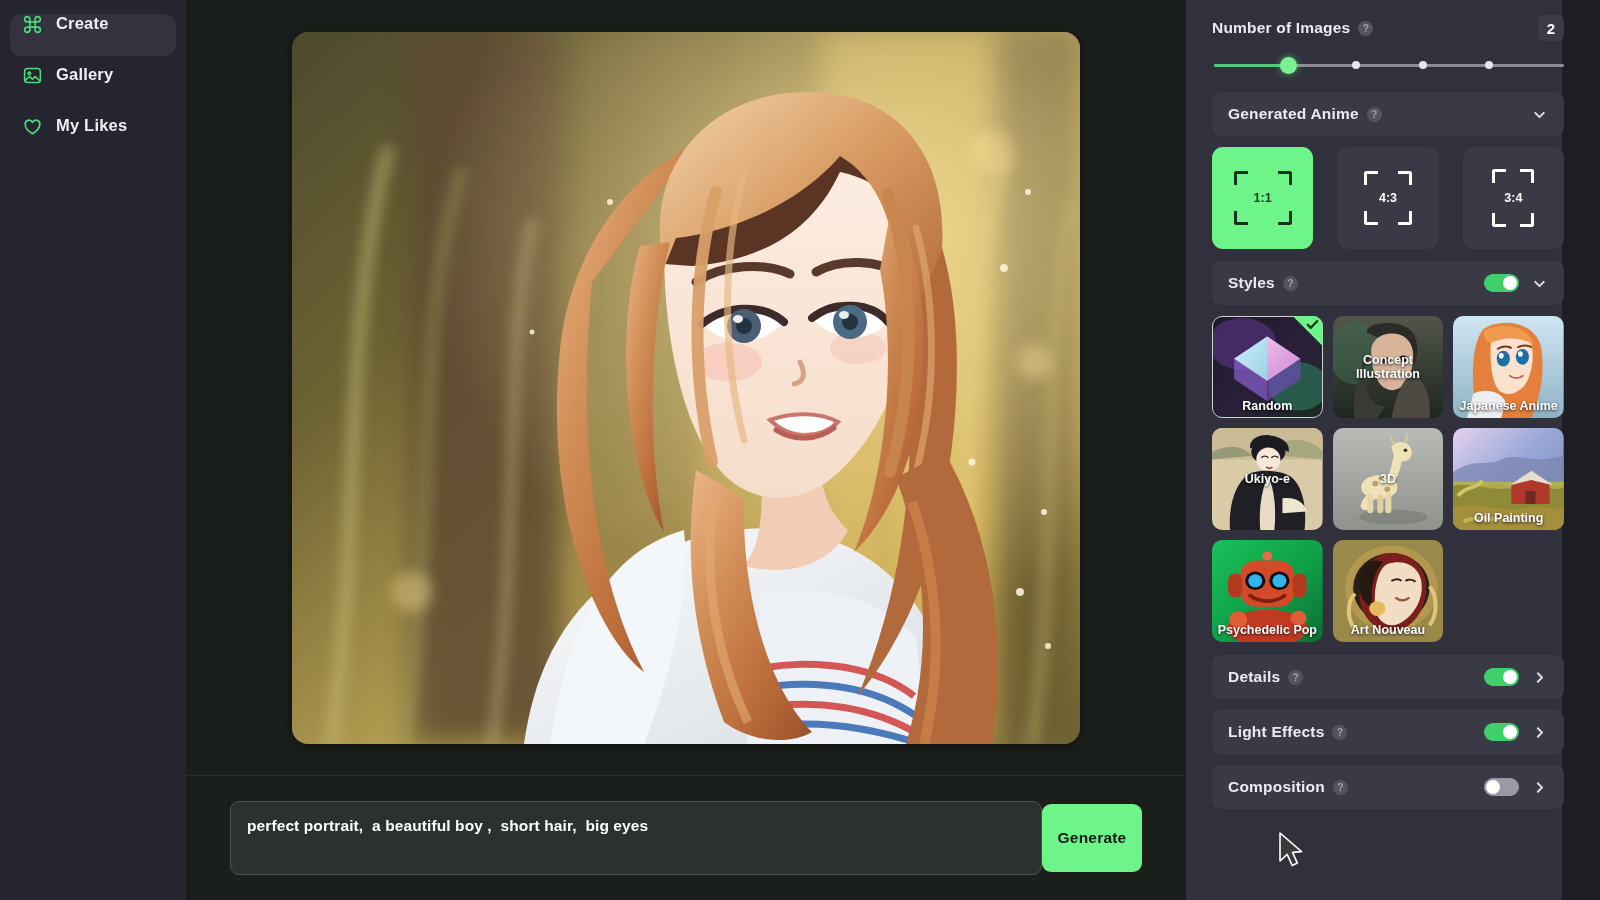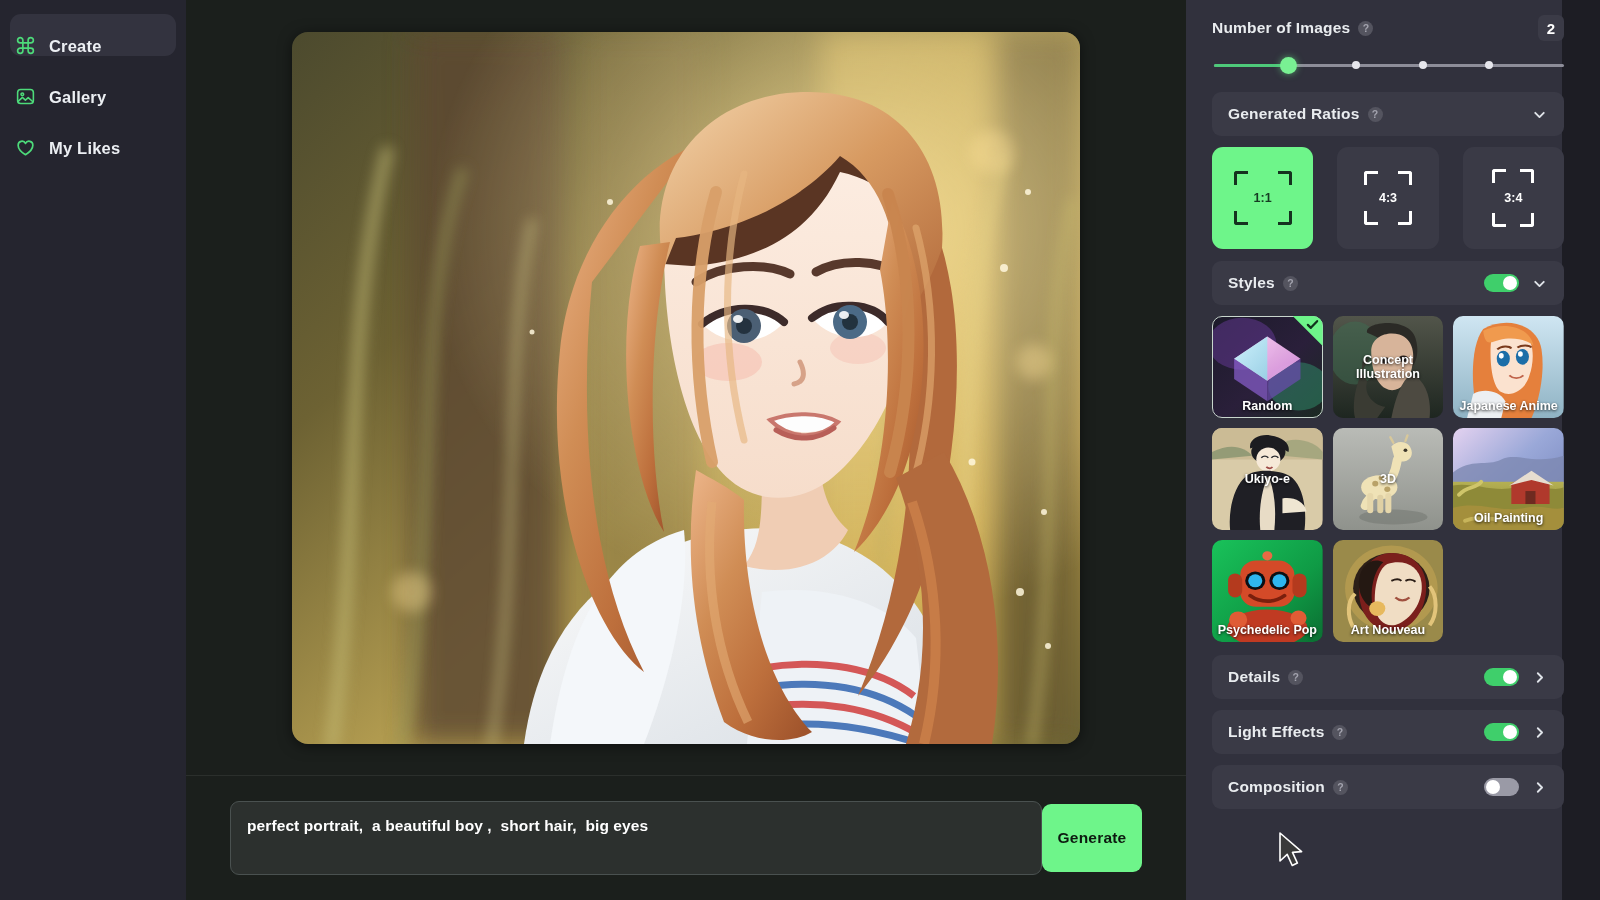--- a/index.html
+++ b/index.html
@@ -17,24 +17,24 @@
   }
 
   
   .sidebar {
     width: 186px; height: 900px;
     background: #25252f;
     padding: 14px 10px 0 10px;
     flex: 0 0 186px;
   }
   .nav-item {
-    display: flex; align-items: flex-end; gap: 13px;
+    display: flex; align-items: flex-start; gap: 13px;
     height: 42px;
     border-radius: 11px;
-    padding: 0 5px;
+    padding: 0 12px;
     margin-bottom: 9px;
     cursor: pointer;
   }
   .nav-item.active { background: #33333f; }
   .nav-label {
     color: #eceff3;
     font-size: 16.5px;
     font-weight: 700;
     letter-spacing: .2px;
     white-space: nowrap;
@@ -519,21 +519,21 @@
       <div class="slider-wrap">
         <div class="slider-track"></div>
         <div class="slider-fill"></div>
         <div class="slider-dot" style="left:140px"></div>
         <div class="slider-dot" style="left:207px"></div>
         <div class="slider-dot" style="left:273px"></div>
         <div class="slider-knob" style="left:68px"></div>
       </div>
 
       <div class="pill">
-        <span class="row-title">Generated Ratios</span>
+        <span class="row-title">Generated Anime</span>
         <span class="info-ico">?</span>
         <span class="chev">
           <svg viewBox="0 0 20 20" fill="none" stroke="#dfe3e8" stroke-width="2.2" stroke-linecap="round" stroke-linejoin="round">
               <path d="M5 8l5 5 5-5"></path>
             </svg>
         </span>
       </div>
 
       <div class="ratio-grid">
         <div class="ratio-tile sel">

